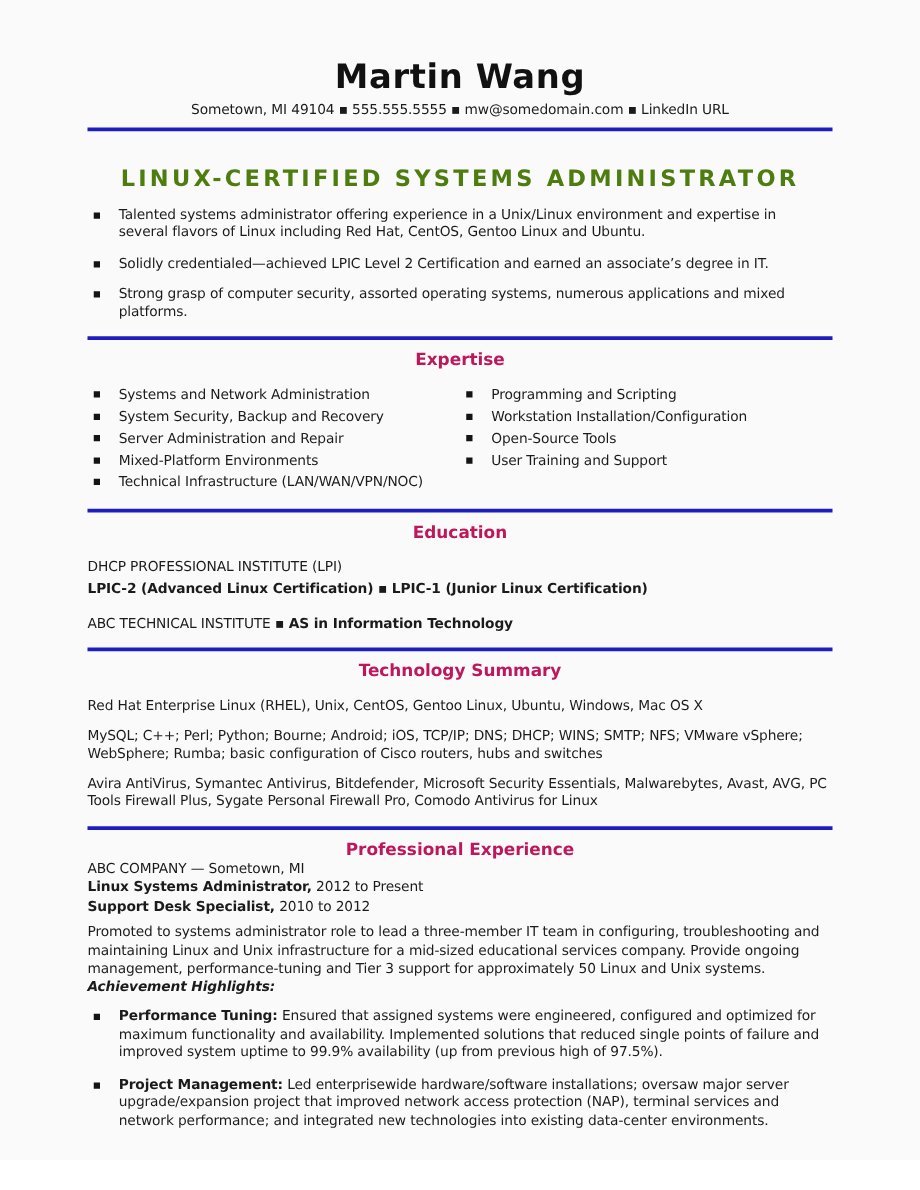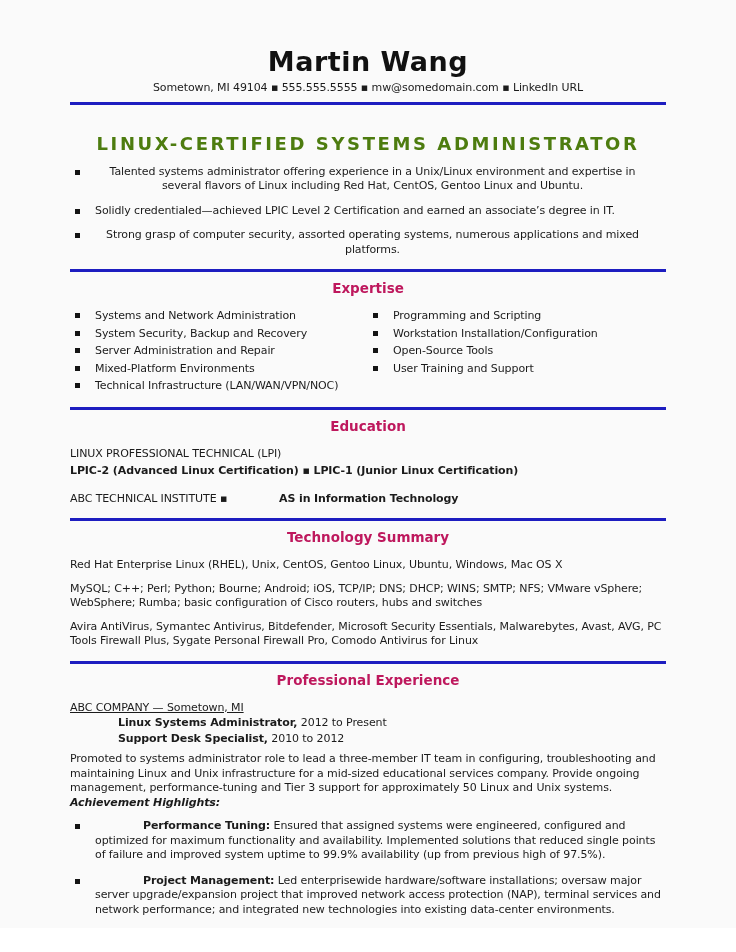--- a/index.html
+++ b/index.html
@@ -12,41 +12,41 @@
   .name{font-size:27px;font-weight:bold;text-align:center;margin:0;letter-spacing:.5px;color:#111;}
   .contact{font-size:11px;text-align:center;margin-top:4px;letter-spacing:-.1px;}
 
   .rule{height:3px;background:#1d1dc0;margin-top:6px;}
   .section-rule{height:3px;background:#1d1dc0;margin-top:12px;}
 
   .headline{font-size:18px;font-weight:bold;text-align:center;letter-spacing:2.6px;margin-top:28px;color:#4d7c0f;}
 
   .body-txt{font-size:11px;line-height:14.5px;letter-spacing:-.1px;}
 
-  ul.blist{list-style:none;margin:11px 16px 0 0;padding:0 0 0 5px;text-align:center;}
+  ul.blist{list-style:none;margin:11px 16px 0 0;padding:0 0 0 5px;}
   ul.blist > li{display:flex;margin-bottom:10px;}
   .sq{width:5px;height:5px;background:#141414;margin:5px 15px 0 0;flex:0 0 auto;}
 
   h2.sec{font-size:13.5px;font-weight:bold;text-align:center;margin:8px 0 0 0;color:#be185d;}
 
   .cols{display:flex;margin-top:11px;}
   .cols ul{list-style:none;margin:0;padding:0 0 0 5px;flex:1 1 50%;}
   .cols li{display:flex;font-size:11px;line-height:17.5px;letter-spacing:-.1px;}
   .cols .sq{margin-top:6px;}
 
   .edu-line1{margin-top:13px;}
   .edu-line2{font-weight:bold;margin-top:3px;}
   .edu-line3{margin-top:13px;}
-  .b{font-weight:bold;padding-left:48px;}
+  .b{font-weight:bold;}
   .bi{font-weight:bold;font-style:italic;}
 
   .tech-p{margin-top:9px;}
   .tech-p.first{margin-top:13px;}
 
-  .company{margin-top:13px;text-decoration:underline;}
+  .company{}
   .role{font-size:11px;line-height:16px;letter-spacing:-.1px;}
   .role:first-of-type{margin-top:3px;}
   .desc{margin-top:5px;}
   ul.ach{list-style:none;margin:9px 0 0 0;padding:0 0 0 5px;}
   ul.ach > li{display:flex;margin-bottom:11px;}
 </style>
 </head>
 <body>
 
 <div class="page">
@@ -112,21 +112,21 @@
           </li>
         <li>
             <span class="sq"></span>
             <span>User Training and Support</span>
           </li>
       </ul>
     </div>
 
     <div class="section-rule"></div>
     <h2 class="sec">Education</h2>
-    <div class="body-txt edu-line1">LINUX PROFESSIONAL TECHNICAL (LPI)</div>
+    <div class="body-txt edu-line1">DHCP PROFESSIONAL INSTITUTE (LPI)</div>
     <div class="body-txt edu-line2">LPIC-2 (Advanced Linux Certification) ▪ LPIC-1 (Junior Linux Certification)</div>
     <div class="body-txt edu-line3"><span>ABC TECHNICAL INSTITUTE ▪</span><span class="b"> AS in Information Technology</span></div>
 
     <div class="section-rule"></div>
     <h2 class="sec">Technology Summary</h2>
     <div class="body-txt tech-p first">Red Hat Enterprise Linux (RHEL), Unix, CentOS, Gentoo Linux, Ubuntu, Windows, Mac OS X</div>
     <div class="body-txt tech-p">MySQL; C++; Perl; Python; Bourne; Android; iOS, TCP/IP; DNS; DHCP; WINS; SMTP; NFS; VMware vSphere; WebSphere; Rumba; basic configuration of Cisco routers, hubs and switches</div>
     <div class="body-txt tech-p">Avira AntiVirus, Symantec Antivirus, Bitdefender, Microsoft Security Essentials, Malwarebytes, Avast, AVG, PC Tools Firewall Plus, Sygate Personal Firewall Pro, Comodo Antivirus for Linux</div>
 
     <div class="section-rule"></div>

